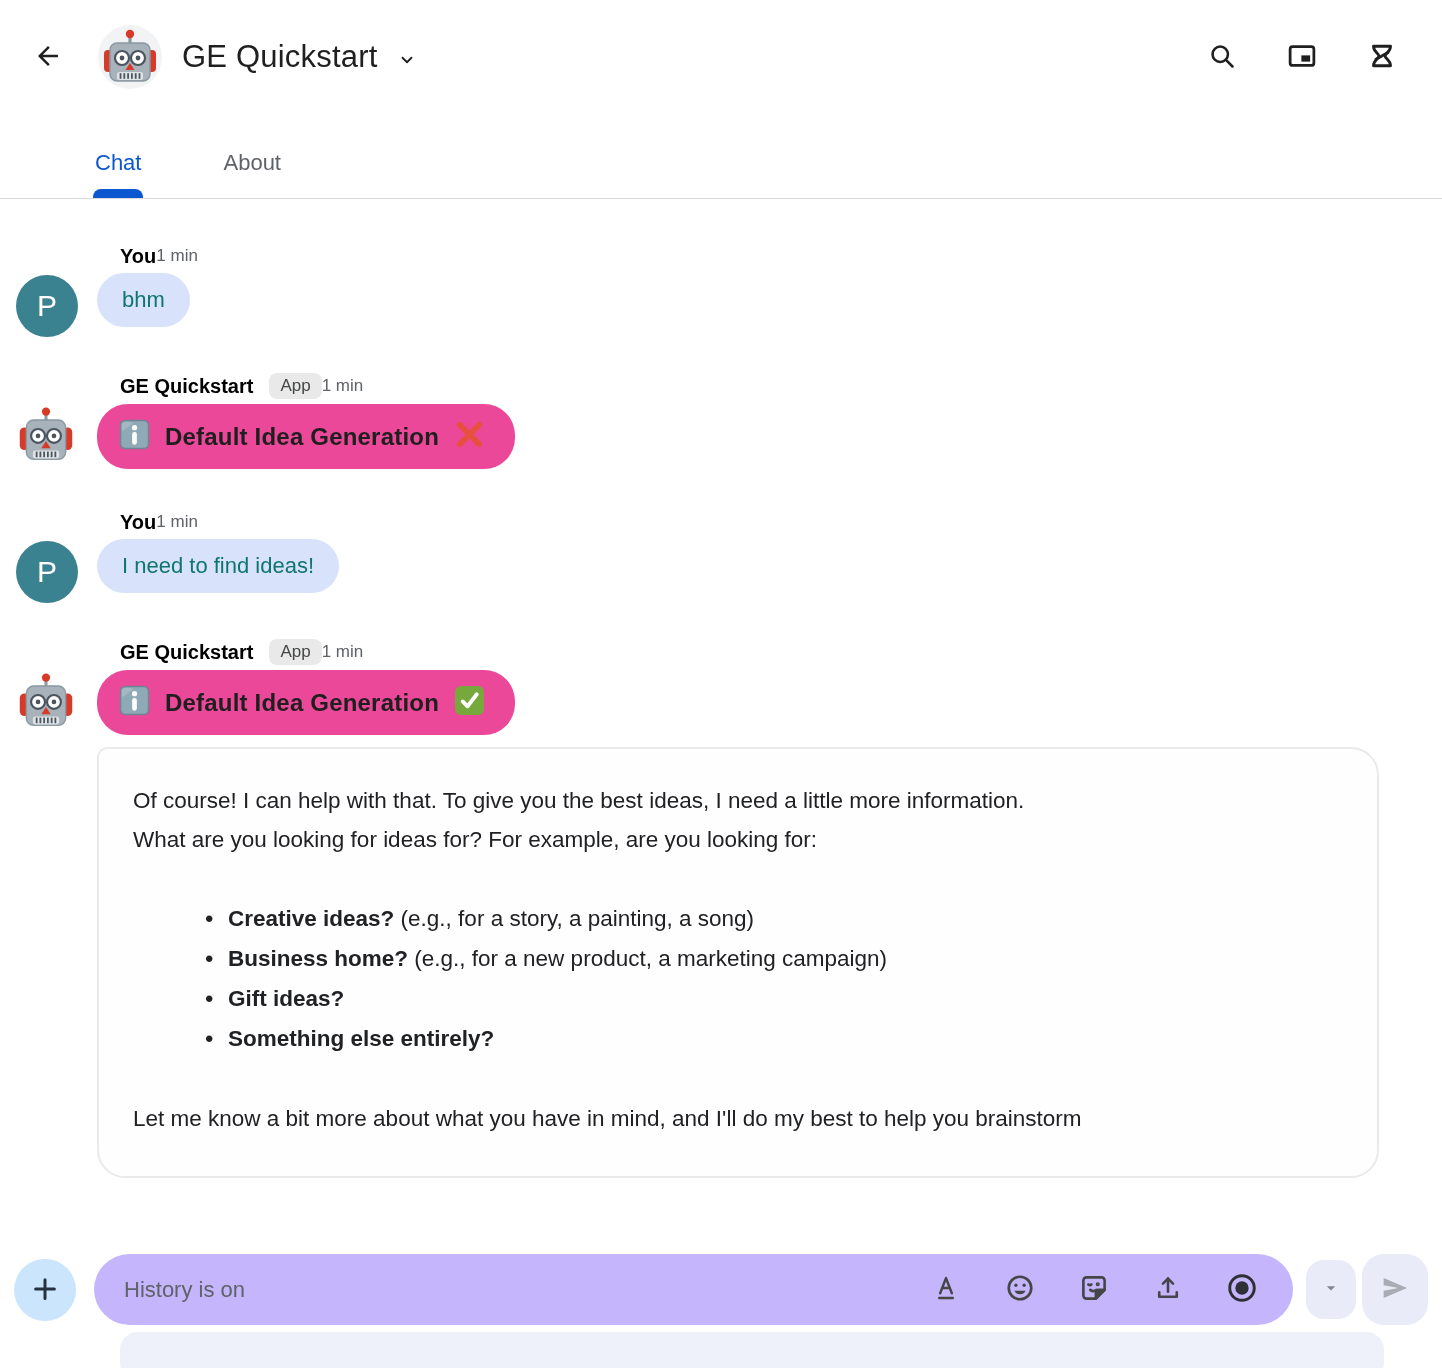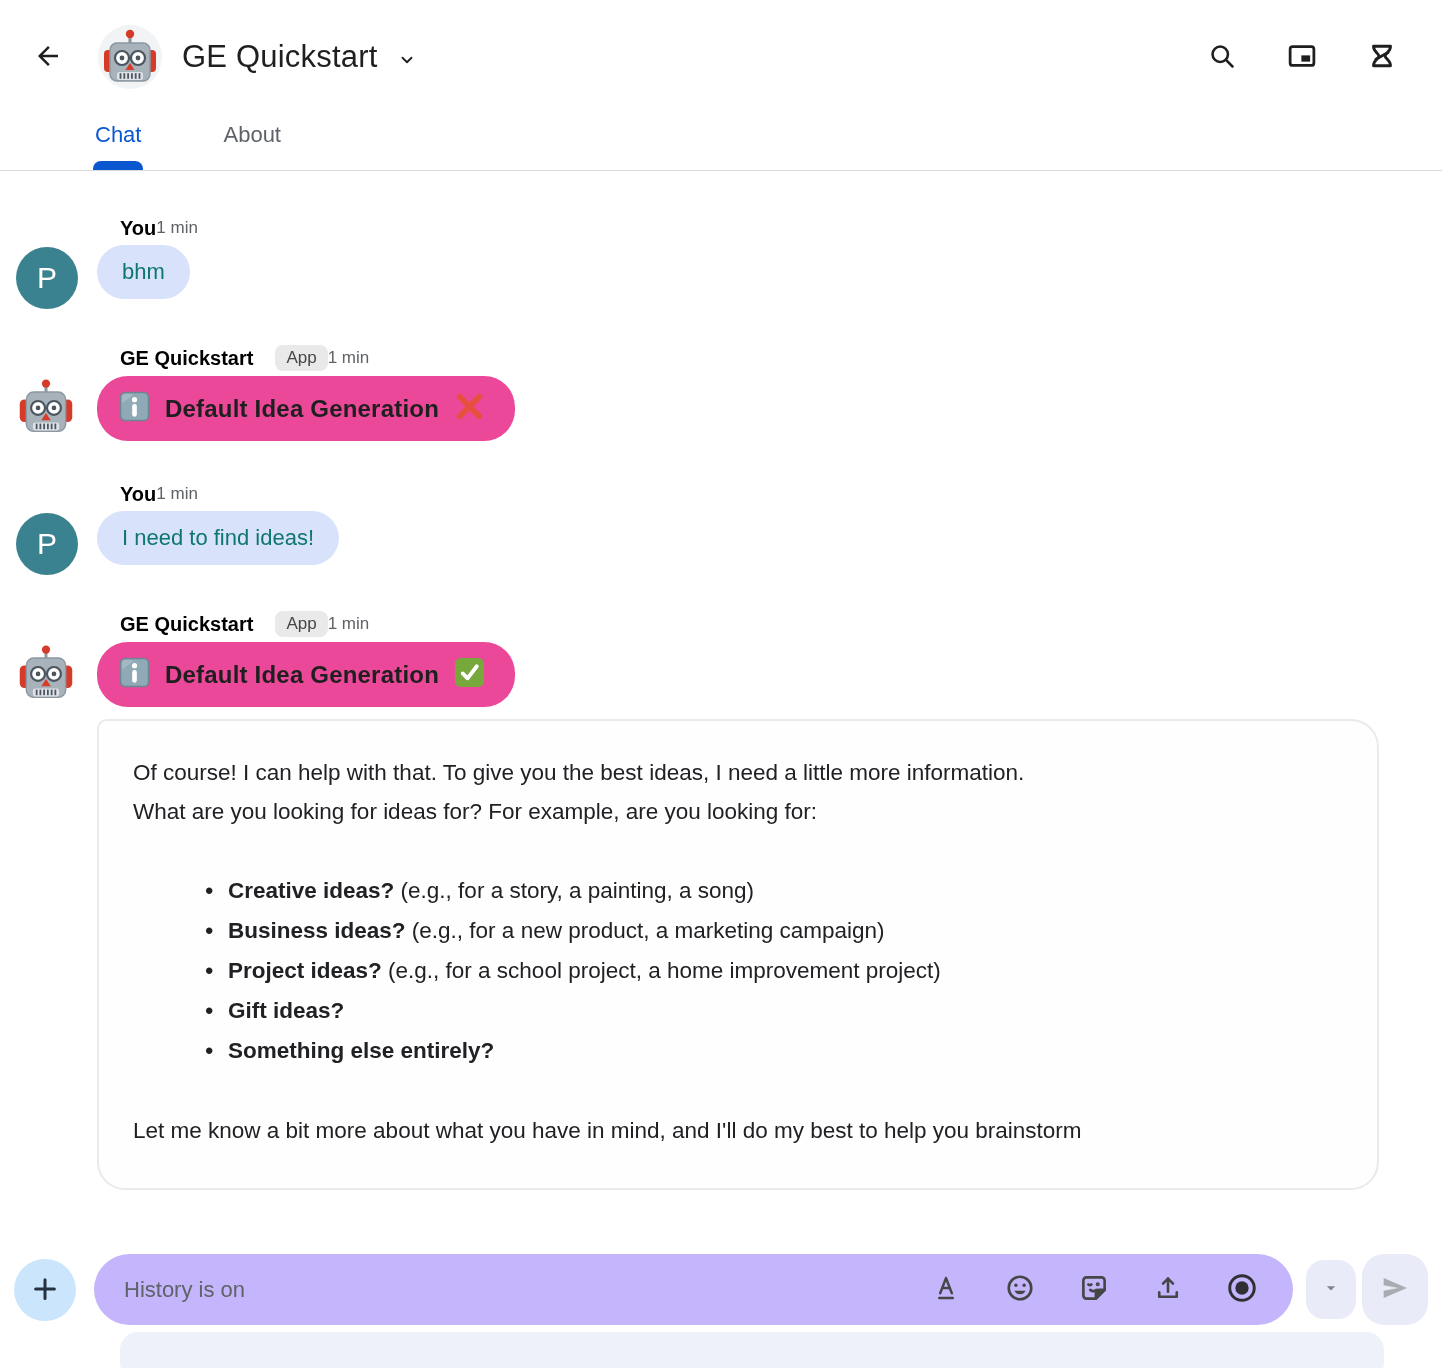--- a/index.html
+++ b/index.html
@@ -12,34 +12,34 @@
   
   .header { display:flex; align-items:center; padding:18px 26px 0 24px; height:96px; }
   .icon-btn { width:48px; height:48px; border:none; background:transparent; display:flex; align-items:center; justify-content:center; cursor:pointer; border-radius:50%; }
   .bot-avatar-lg { width:64px; height:64px; border-radius:50%; margin-left:26px; flex:0 0 auto; }
   .title { font-size:31px; font-weight:500; letter-spacing:0.2px; margin-left:20px; color:#1f1f1f; }
   .title-chevron { margin-left:12px; margin-top:8px; }
   .header-spacer { flex:1; }
   .header-right { display:flex; align-items:center; gap:32px; margin-right:10px; }
   
   .tabs { display:flex; margin-left:95px; gap:82px; margin-top:26px; position:relative; }
-  .tab { font-size:22px; font-weight:500; padding-bottom:22px; position:relative; cursor:pointer; background:none; border:none; font-family:inherit; }
+  .tab { font-size:22px; font-weight:500; padding-bottom:22px; position:relative; cursor:pointer; background:none; border:none; font-family:inherit;margin-top:28px; }
   .tab.active { color:#0b57d0; }
   .tab.inactive { color:#5f6368; }
   .tab.active::after { content:""; position:absolute; left:-2px; right:-2px; bottom:0; height:9px; background:#0b57d0; border-radius:8px 8px 0 0; }
   .divider { border-bottom:1px solid #d9dadc; }
   
   .messages { padding-top:20px; }
   .group { display:flex; align-items:flex-start; }
   .avatar-col { width:97px; flex:0 0 97px; padding-left:16px; }
   .content-col { flex:1; min-width:0; }
   .meta { display:flex; align-items:center; margin-left:23px; height:30px; }
   .sender { font-size:20px; font-weight:700; color:#000000; }
   .time { font-size:17px; color:#5f6368; margin-left:0; }
-  .badge { font-size:17px; color:#444746; background:#e9e9e9; border-radius:8px; padding:3px 11px; margin-left:22px; font-weight:500; }
+  .badge { font-size:17px; color:#444746; background:#e9e9e9; border-radius:8px; padding:3px 11px; margin-left:16px; font-weight:500; }
   .p-avatar { width:62px; height:62px; border-radius:50%; background:#3a8290; color:#fff; display:flex; align-items:center; justify-content:center; font-size:30px; margin-top:4px; }
   .bot-avatar-sm { width:60px; height:60px; margin-top:4px; }
   .user-bubble { display:inline-block; background:#d8e2fb; border-radius:31px; padding:14px 25px; font-size:22px; color:#0f766e; margin-top:2px; }
   .card-pill { display:inline-flex; align-items:center; background:#ec4899; border-radius:31px; padding:15px 30px 15px 22px; margin-top:3px; gap:15px; }
   .card-title { font-size:24px; font-weight:700; color:#1f1f1f; letter-spacing:0.2px; }
   .app-bubble { background:#fefefe; border:2px solid #e9eaec; border-radius:10px 28px 28px 28px; margin-top:12px; font-size:22.5px; color:#202124; }
   .app-bubble.small { display:inline-block; padding:19px 33px; border-radius:30px; }
   .app-bubble.large { width:1282px; padding:32px 34px 38px 34px; line-height:39px; }
   .para-line { white-space:nowrap; }
   .bullet-list { margin:40px 0 0 0; }
@@ -275,22 +275,21 @@
             <rect x="1" y="1" width="30" height="30" rx="6" fill="#76a83b"></rect>
             <path d="M9 17 l5 5 L23.5 9.5" fill="none" stroke="#ffffff" stroke-width="4" stroke-linecap="round" stroke-linejoin="round"></path>
           </svg>
         </span>
       </div>
       <div class="app-bubble large">
         <div class="para-line">Of course! I can help with that. To give you the best ideas, I need a little more information.</div>
         <div class="para-line">What are you looking for ideas for? For example, are you looking for:</div>
         <div class="bullet-list">
           <div class="bullet-row"><span class="b">Creative ideas?</span><span> (e.g., for a story, a painting, a song)</span></div>
-          <div class="bullet-row"><span class="b">Business ideas?</span><span> (e.g., for a new product, a marketing campaign)</span></div>
-          <div class="bullet-row"><span class="b">Project ideas?</span><span> (e.g., for a school project, a home improvement project)</span></div>
+          <div class="bullet-row"><span class="b">Business home?</span><span> (e.g., for a new product, a marketing campaign)</span></div>
           <div class="bullet-row"><span class="b">Gift ideas?</span><span></span></div>
           <div class="bullet-row"><span class="b">Something else entirely?</span><span></span></div>
         </div>
         <div class="outro">Let me know a bit more about what you have in mind, and I'll do my best to help you brainstorm</div>
       </div>
     </div>
   </div>
 
 </div>
 

